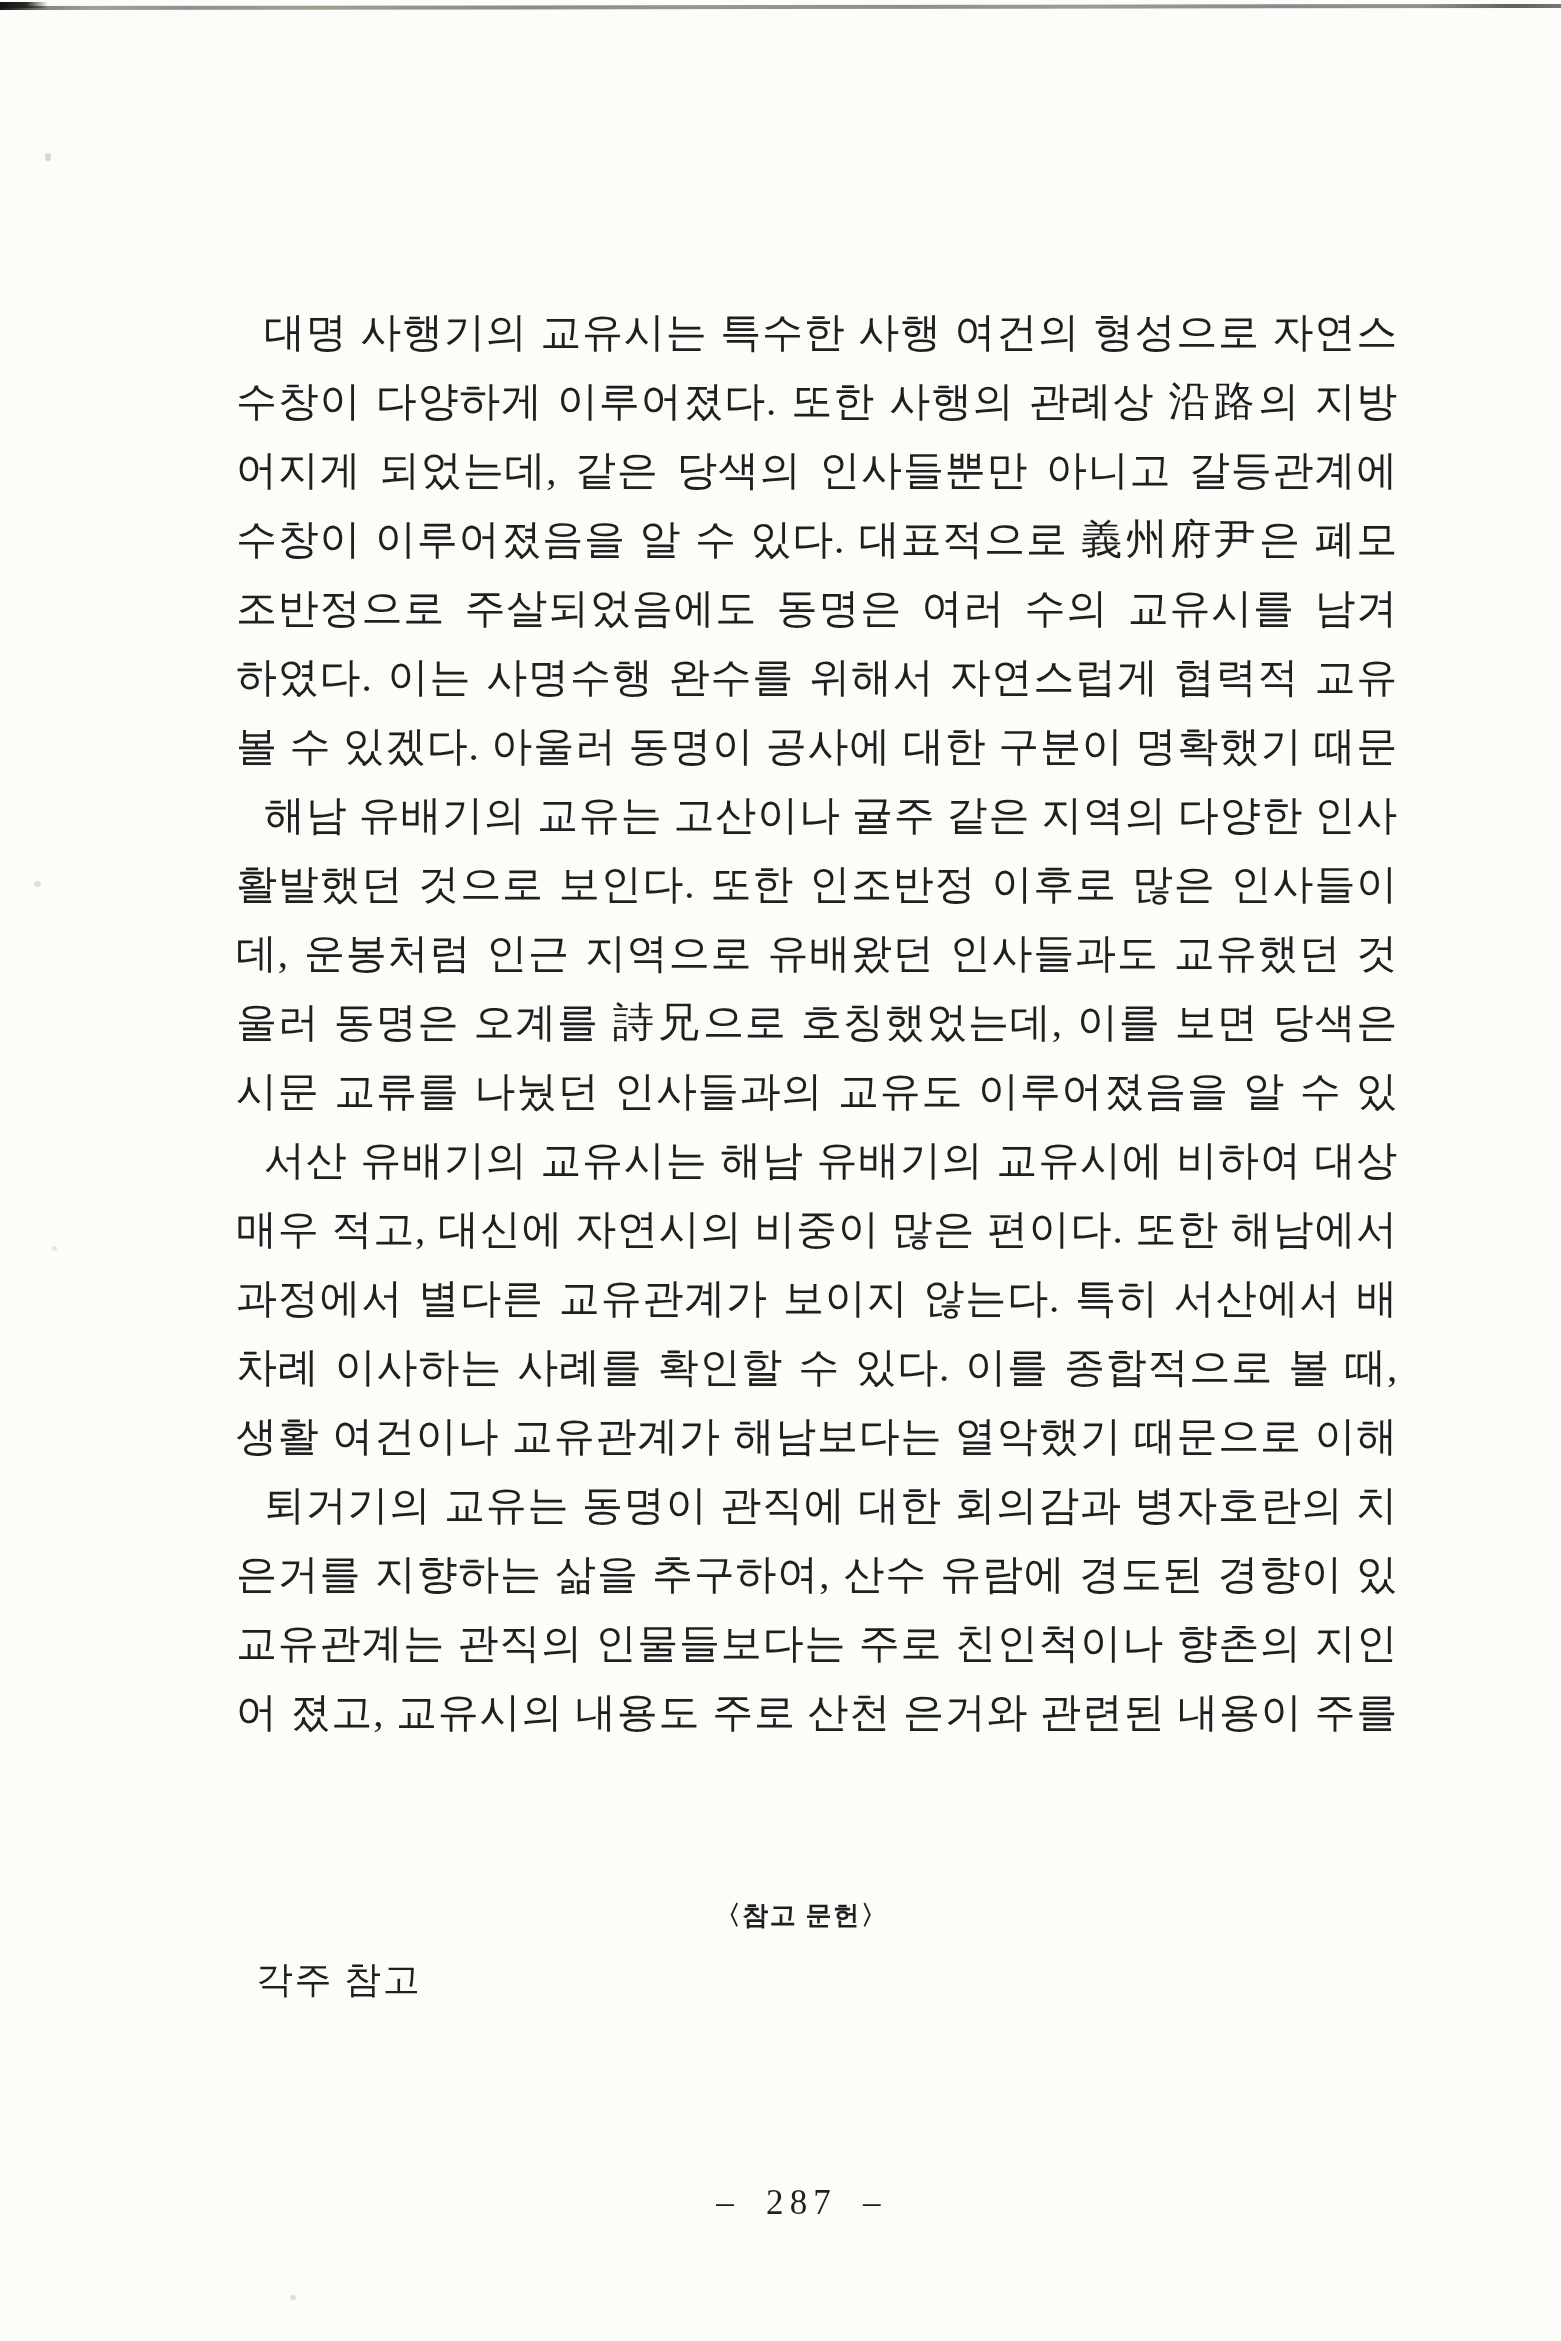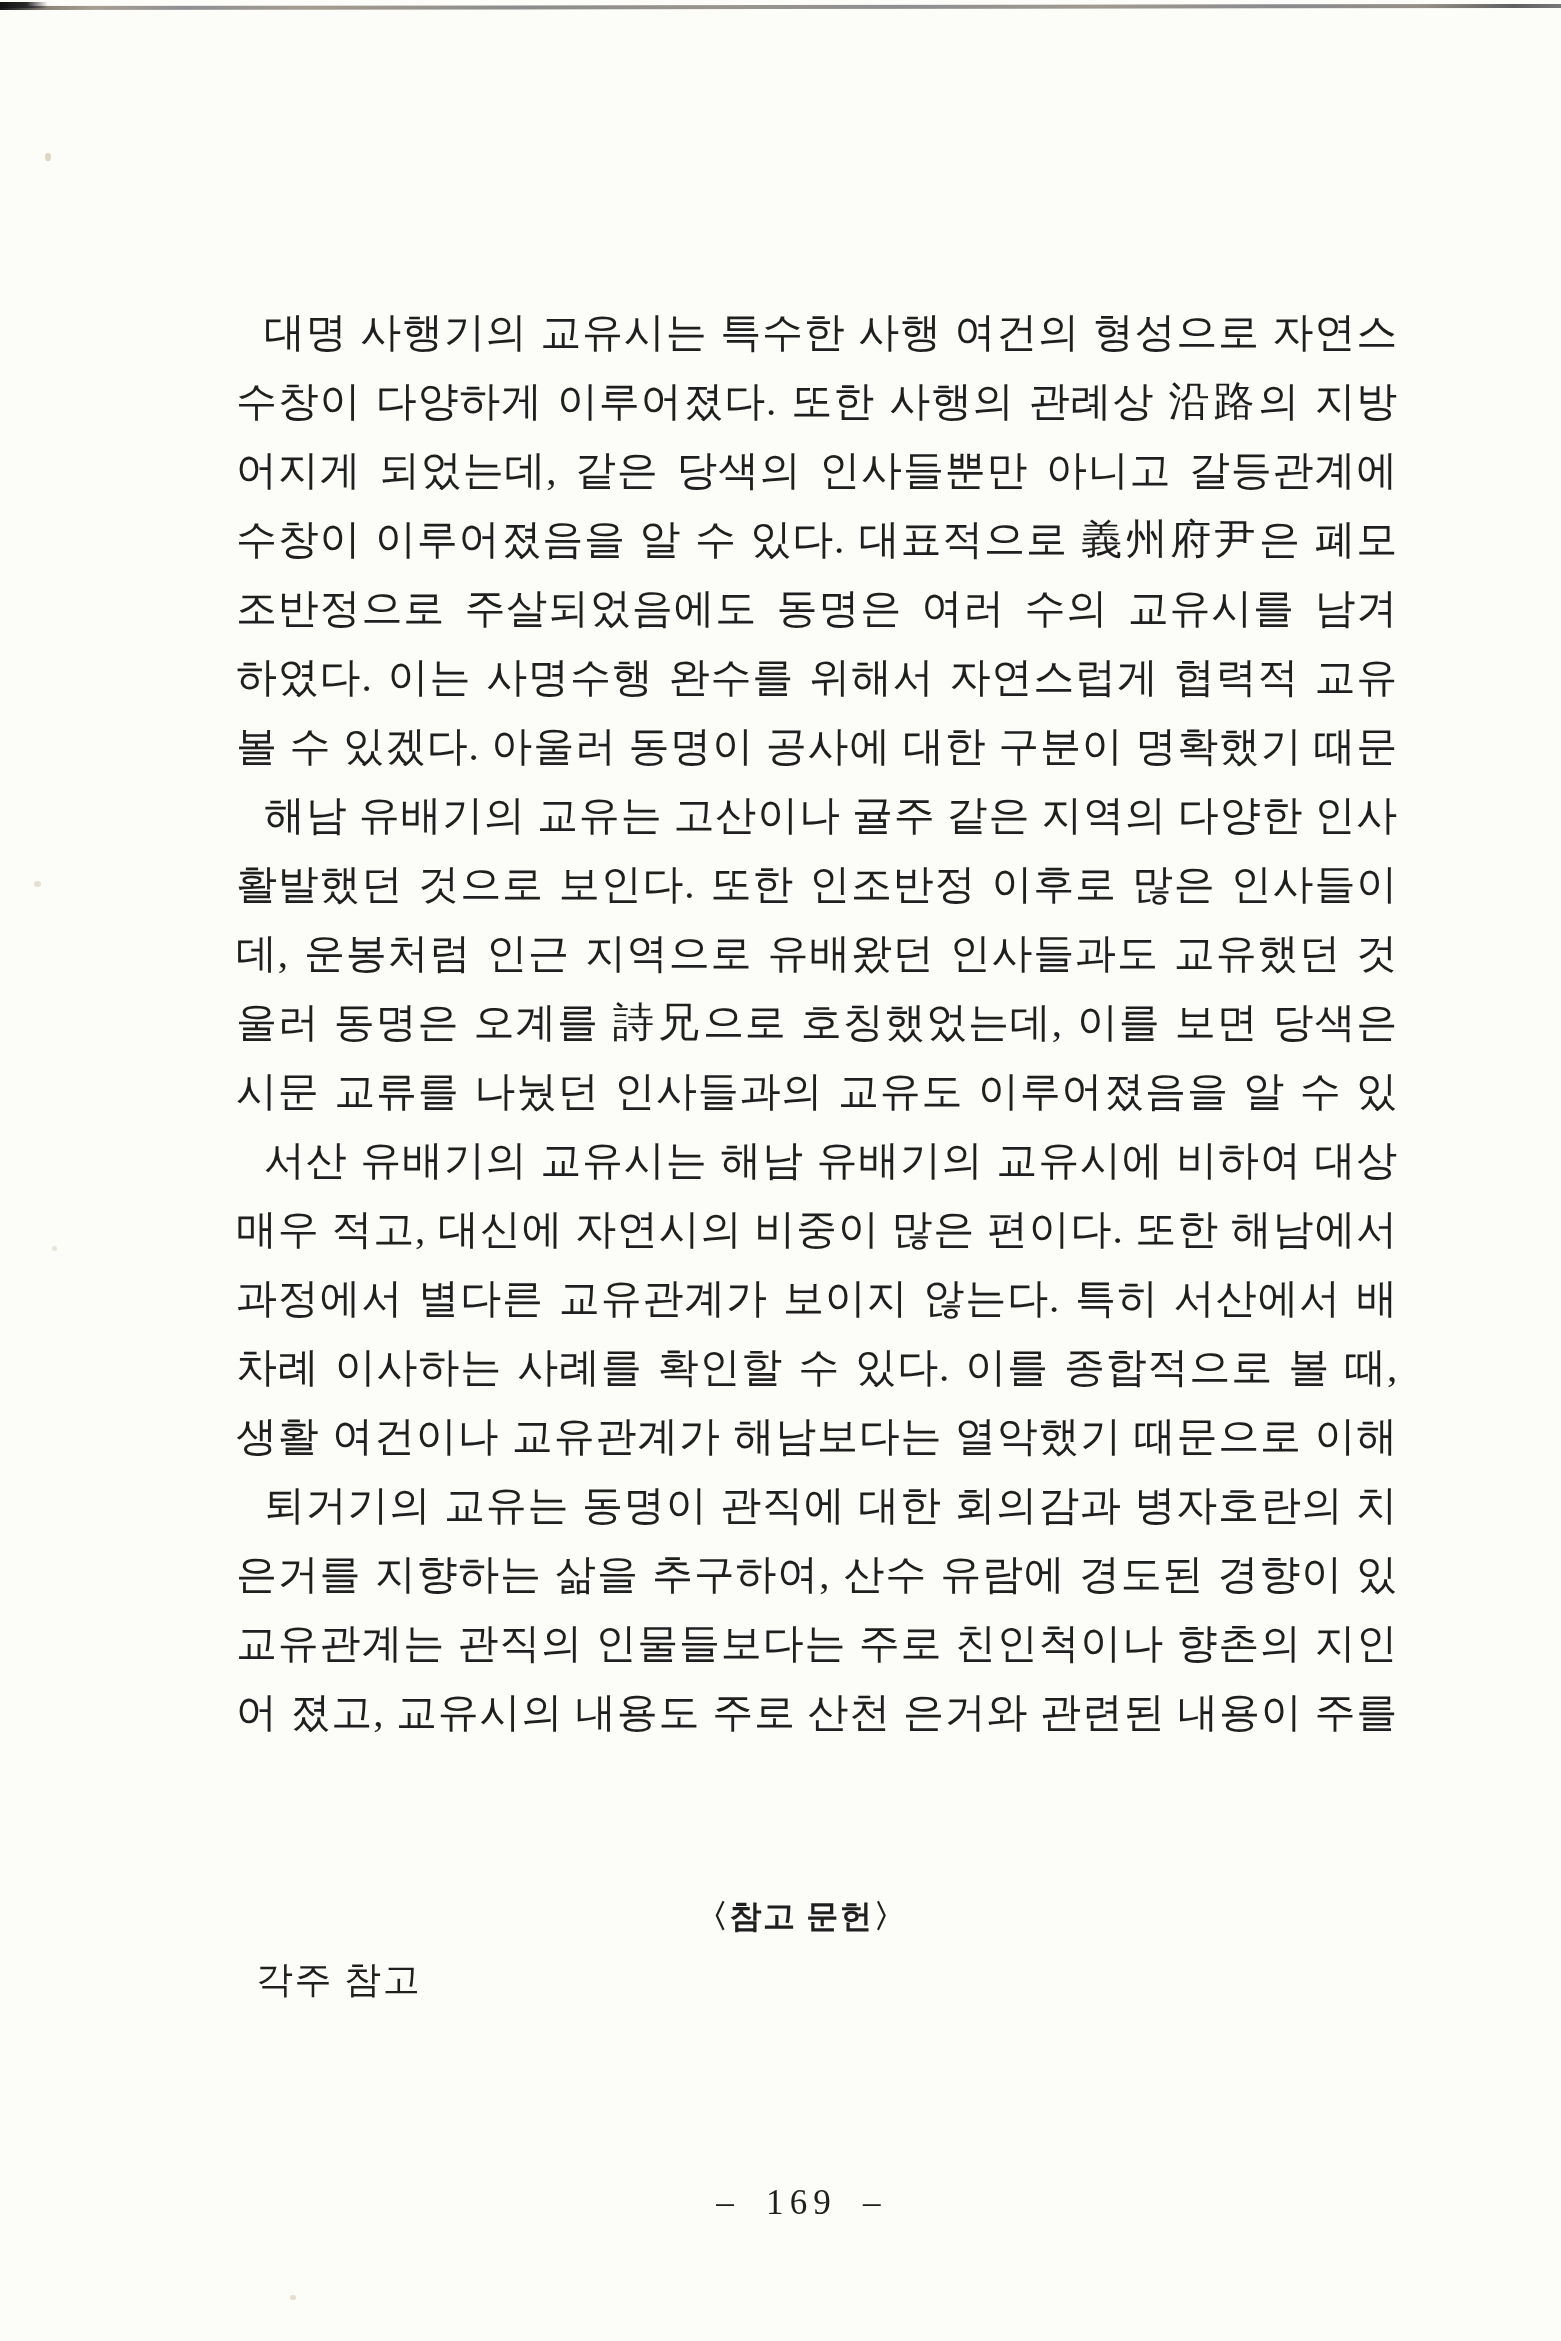--- a/index.html
+++ b/index.html
@@ -45,21 +45,21 @@
     text-align:justify;
     text-align-last:justify;
     white-space:normal;
   }
   .bline.lastline{text-align-last:left;}
   .bline.indent{padding-left:28px;}
 
   .ref-heading{
     position:absolute;top:1891px;left:0;right:0;
     text-align:center;padding-left:42px;
-    font-size:32px;font-weight:bold;letter-spacing:1.6px;line-height:50px;
+    font-size:26px;font-weight:bold;letter-spacing:1.6px;line-height:50px;
   }
   .ref-note{
     position:absolute;left:256px;top:1956px;
     font-size:37px;line-height:47px;letter-spacing:1.6px;
   }
   .page-number{
     position:absolute;top:2183px;left:0;right:0;
     text-align:center;padding-left:42px;
     font-size:35px;letter-spacing:6.2px;word-spacing:11px;
   }
@@ -110,16 +110,16 @@
       <div class="bline">교유관계는 관직의 인물들보다는 주로 친인척이나 향촌의 지인들과 교유를 이루</div>
       <div class="bline lastline">어 졌고, 교유시의 내용도 주로 산천 은거와 관련된 내용이 주를 이루는 편이다.</div>
     </div>
 
   </div>
 
   <div class="ref-heading">〈참고 문헌〉</div>
 
   <div class="ref-note">각주 참고</div>
 
-  <div class="page-number">– 169 –</div>
+  <div class="page-number">– 287 –</div>
 
 </div>
 
 
 </body></html>

